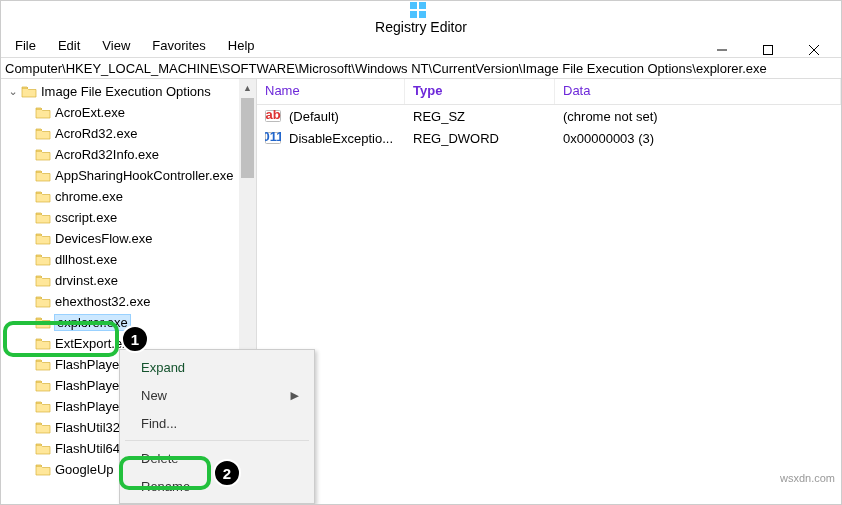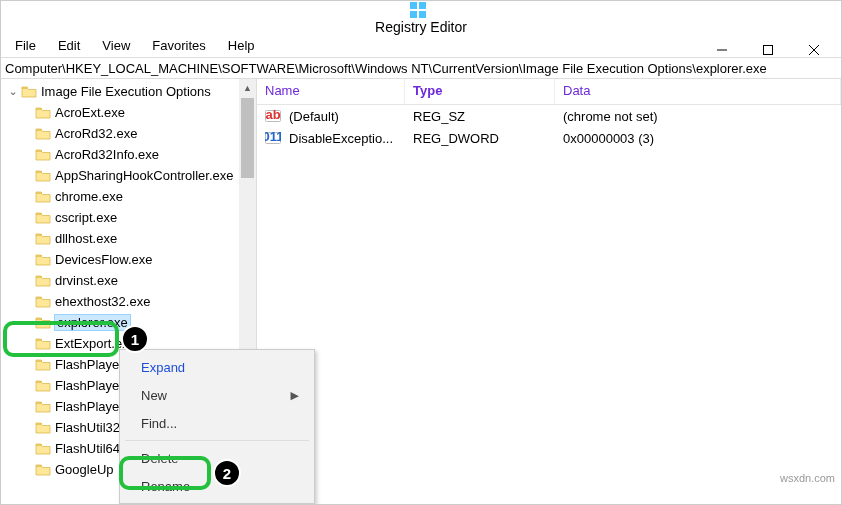--- a/index.html
+++ b/index.html
@@ -29,21 +29,21 @@
 .listheader { height: 26px; display: flex; border-bottom: 1px solid #e5e5e5; }
 .listcol { padding: 4px 8px; font-size: 13px; color: #6d28d9; border-right: 1px solid #eee; }
 .col-name { width: 148px; }
 .col-type { width: 150px; font-weight: bold; }
 .col-data { flex: 1; }
 .listrow { height: 22px; display: flex; align-items: center; }
 .listrow .cell { padding: 0 8px; font-size: 13px; white-space: nowrap; overflow: hidden; text-overflow: ellipsis; }
 .valicon { width: 16px; height: 16px; margin-left: 8px; display: flex; align-items: center; justify-content: center; flex-shrink: 0; }
 .ctxmenu { position: absolute; left: 118px; top: 348px; width: 196px; background: #f2f2f2; border: 1px solid #ccc; box-shadow: 2px 2px 4px rgba(0,0,0,0.2); padding: 3px; z-index: 10; }
 .ctxitem { height: 28px; display: flex; align-items: center; padding: 0 12px 0 18px; font-size: 14px; color: #333; }
-.ctxitem.disabled { color: #1d4ed8; align-items: center; }
+.ctxitem.disabled { color: #14532d; align-items: center; }
 .ctxitem .arrow { margin-left: auto; font-size: 11px; color: #555; }
 .ctxsep { height: 1px; background: #ddd; margin: 3px 2px; }
 .annot { position: absolute; border: 4px solid #22c03c; border-radius: 10px; z-index: 20; pointer-events: none; }
 .annot1 { left: 2px; top: 320px; width: 116px; height: 36px; }
 .annot2 { left: 118px; top: 455px; width: 92px; height: 34px; }
 .badge { position: absolute; width: 28px; height: 28px; border-radius: 50%; background: #000; color: #fff; display: flex; align-items: center; justify-content: center; font-weight: bold; font-size: 15px; border: 2px solid #fff; z-index: 21; }
 .badge1 { left: 120px; top: 324px; }
 .badge2 { left: 212px; top: 458px; }
 .watermark { position: absolute; right: 6px; bottom: 20px; font-size: 11px; color: #999; z-index: 5; }
 </style>
@@ -166,31 +166,31 @@
           <span class="treelabel">cscript.exe</span>
         </div>
         <div class="treenode child">
           <span class="expander"></span>
           <span class="folder">
             <svg width="16" height="14" viewBox="0 0 16 14">
               <path d="M1 3 L6 3 L7.5 4.5 L15 4.5 L15 12 L1 12 Z" fill="#ffe79a" stroke="#d9b13b" stroke-width="0.7"></path>
               <path d="M1 3 L1 2 L6 2 L7 3 Z" fill="#ffe79a" stroke="#d9b13b" stroke-width="0.7"></path>
             </svg>
           </span>
+          <span class="treelabel">DevicesFlow.exe</span>
+        </div>
+        <div class="treenode child">
+          <span class="expander"></span>
+          <span class="folder">
+            <svg width="16" height="14" viewBox="0 0 16 14">
+              <path d="M1 3 L6 3 L7.5 4.5 L15 4.5 L15 12 L1 12 Z" fill="#ffe79a" stroke="#d9b13b" stroke-width="0.7"></path>
+              <path d="M1 3 L1 2 L6 2 L7 3 Z" fill="#ffe79a" stroke="#d9b13b" stroke-width="0.7"></path>
+            </svg>
+          </span>
           <span class="treelabel">dllhost.exe</span>
-        </div>
-        <div class="treenode child">
-          <span class="expander"></span>
-          <span class="folder">
-            <svg width="16" height="14" viewBox="0 0 16 14">
-              <path d="M1 3 L6 3 L7.5 4.5 L15 4.5 L15 12 L1 12 Z" fill="#ffe79a" stroke="#d9b13b" stroke-width="0.7"></path>
-              <path d="M1 3 L1 2 L6 2 L7 3 Z" fill="#ffe79a" stroke="#d9b13b" stroke-width="0.7"></path>
-            </svg>
-          </span>
-          <span class="treelabel">DevicesFlow.exe</span>
         </div>
         <div class="treenode child">
           <span class="expander"></span>
           <span class="folder">
             <svg width="16" height="14" viewBox="0 0 16 14">
               <path d="M1 3 L6 3 L7.5 4.5 L15 4.5 L15 12 L1 12 Z" fill="#ffe79a" stroke="#d9b13b" stroke-width="0.7"></path>
               <path d="M1 3 L1 2 L6 2 L7 3 Z" fill="#ffe79a" stroke="#d9b13b" stroke-width="0.7"></path>
             </svg>
           </span>
           <span class="treelabel">drvinst.exe</span>

